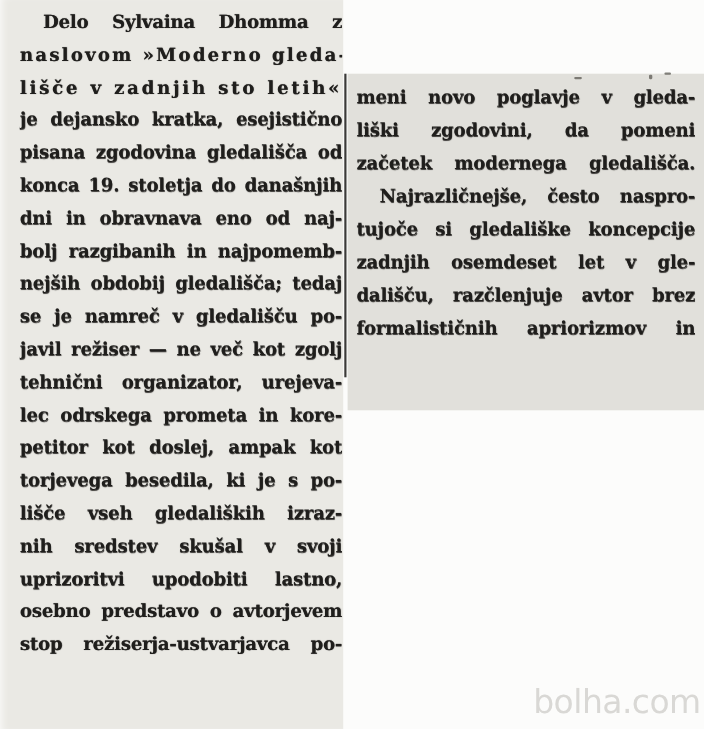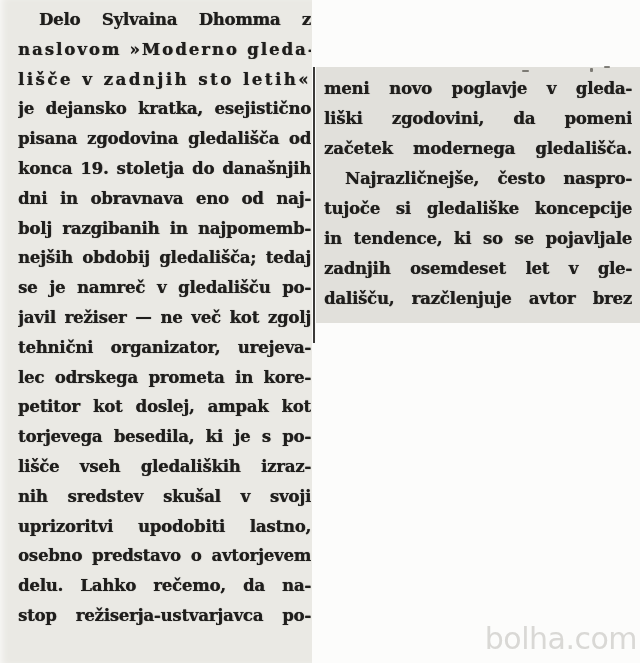--- a/index.html
+++ b/index.html
@@ -20,21 +20,21 @@
     background: #eae9e4;
     padding: 5px 1px 0 18px;
     box-shadow: inset 6px 0 8px -5px rgba(255,255,255,0.9);
     filter: blur(0.25px);
   }
 
   
   .right-col {
     position: absolute;
     left: 316px; top: 67px;
-    width: 324px; height: 256px;
+    width: 324px; height: 306px;
     background: #e1e0db;
     padding: 7px 8px 0 8px;
     filter: blur(0.25px);
   }
 
   
   .col-rule {
     position: absolute;
     left: 313px; top: 67px;
     width: 2px; height: 276px;
@@ -97,35 +97,34 @@
     <div class="line">se je namreč v gledališču po-</div>
     <div class="line">javil režiser — ne več kot zgolj</div>
     <div class="line">tehnični organizator, urejeva-</div>
     <div class="line">lec odrskega prometa in kore-</div>
     <div class="line">petitor kot doslej, ampak kot</div>
     <div class="line">torjevega besedila, ki je s po-</div>
     <div class="line">lišče vseh gledaliških izraz-</div>
     <div class="line">nih sredstev skušal v svoji</div>
     <div class="line">uprizoritvi upodobiti lastno,</div>
     <div class="line">osebno predstavo o avtorjevem</div>
-    <div class="line">delu. Lahko rečemo, da na-</div>
     <div class="line">stop režiserja-ustvarjavca po-</div>
   </div>
 
   <div class="col-rule"></div>
 
   <div class="right-col">
     <div class="line">meni novo poglavje v gleda-</div>
     <div class="line">liški zgodovini, da pomeni</div>
     <div class="line">začetek modernega gledališča.</div>
     <div class="line indent">Najrazličnejše, često naspro-</div>
     <div class="line">tujoče si gledališke koncepcije</div>
-    <div class="line">in tendence, ki so se pojavljale</div>
     <div class="line">zadnjih osemdeset let v gle-</div>
     <div class="line">dališču, razčlenjuje avtor brez</div>
+    <div class="line">formalističnih apriorizmov in</div>
   </div>
 
   <div class="speck speck-1"></div>
   <div class="speck speck-2"></div>
   <div class="speck speck-3"></div>
 
   <div class="watermark">bolha.com</div>
 
 </div>
 

